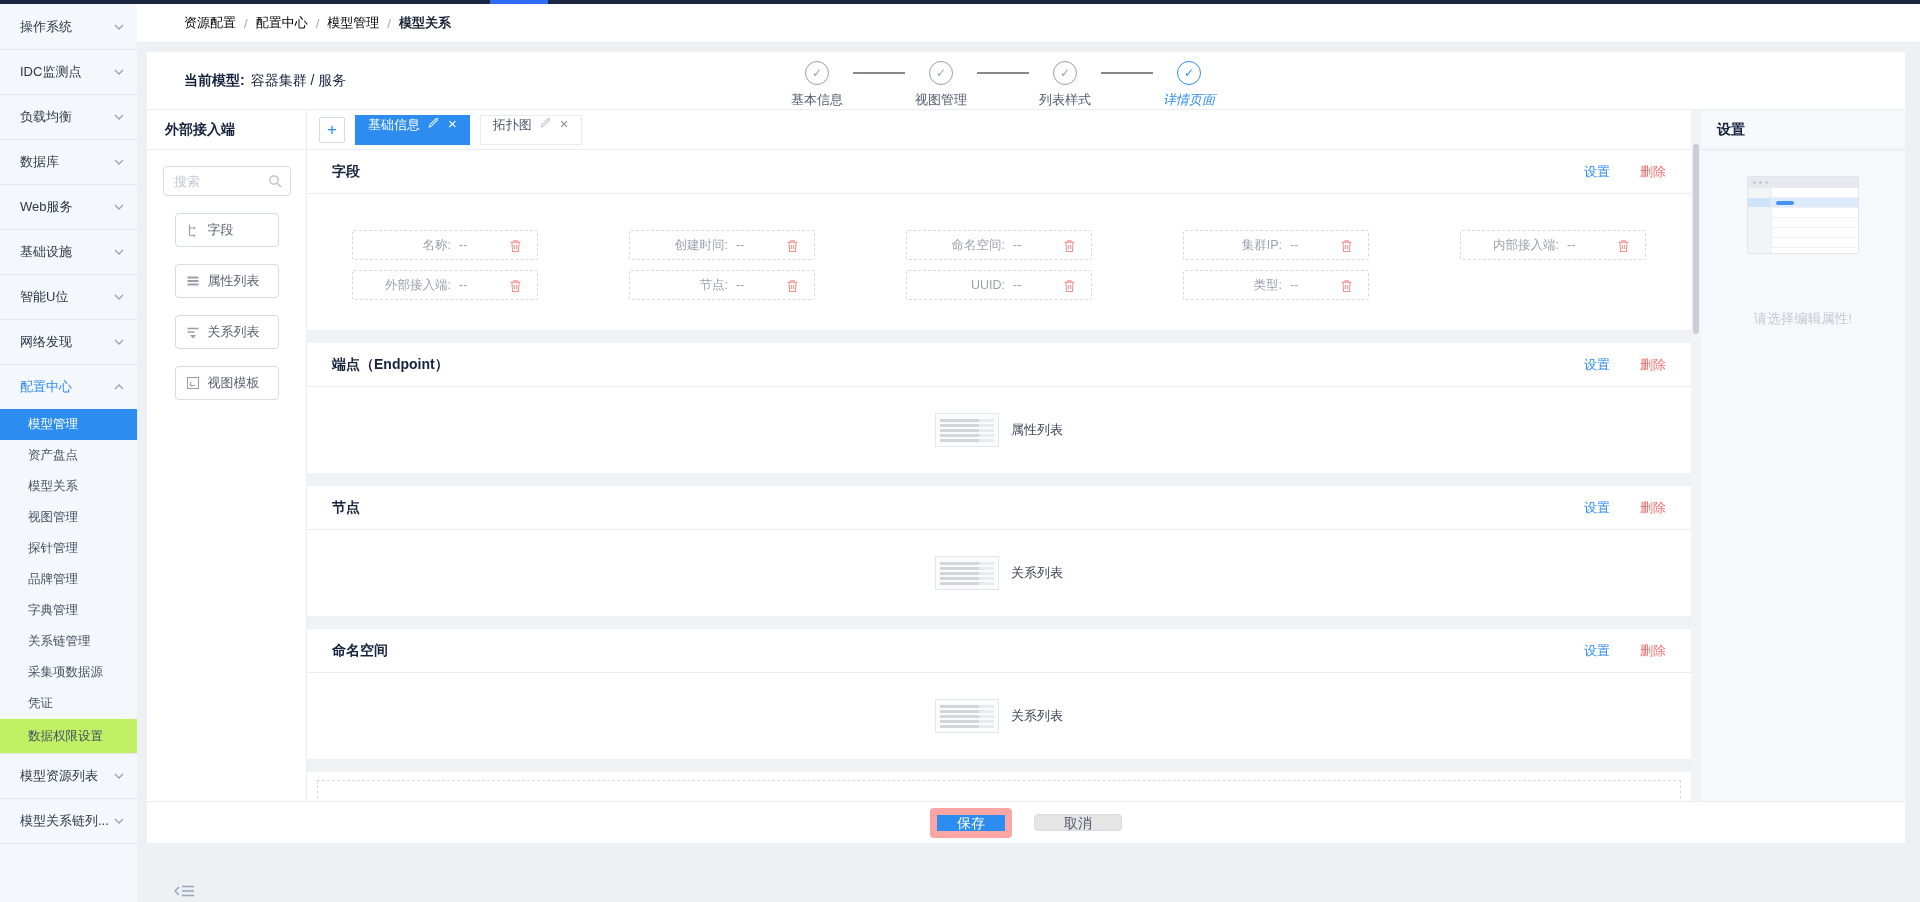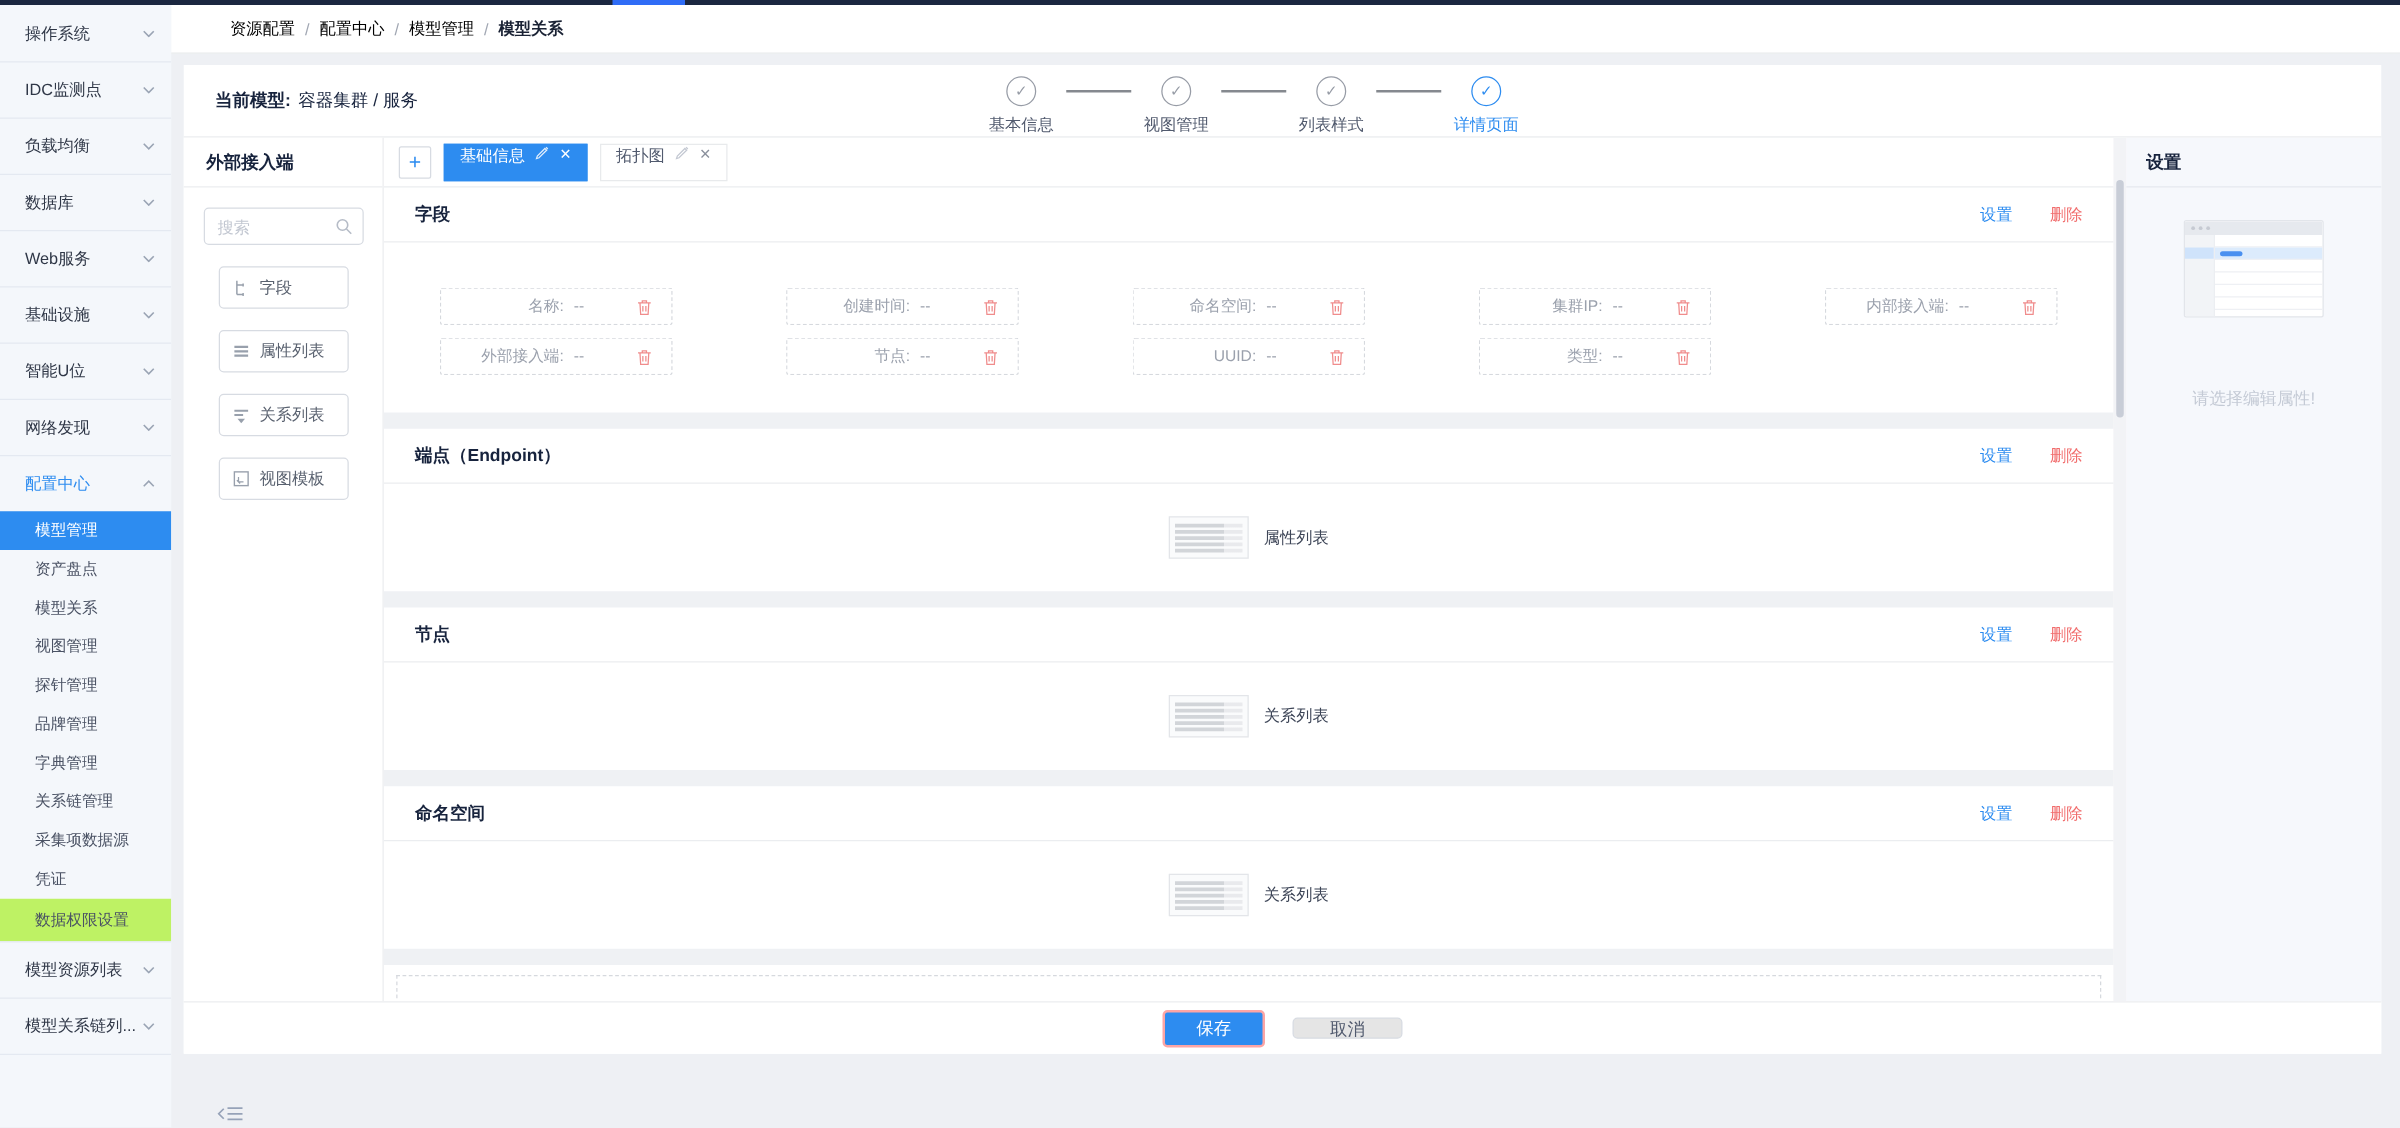--- a/index.html
+++ b/index.html
@@ -32,30 +32,30 @@
   
   .breadcrumb-bar { position:absolute; left:137px; top:4px; width:1783px; height:39px; background:#fff; border-bottom:1px solid #e8eaec; display:flex; align-items:center; padding-left:47px; font-size:13px; }
   .bc-item { color:#000000; cursor:pointer; }
   .bc-item.last { color:#1a2234; font-weight:700; }
   .bc-sep { margin:0 8px; color:#a0a6b2; }
 
   
   .main-card { position:absolute; left:147px; top:52px; width:1758px; height:791px; background:#fff; display:flex; flex-direction:column; }
 
   .model-header { height:58px; flex:0 0 58px; border-bottom:1px solid #ebedf0; position:relative; display:flex; align-items:center; padding:0 25px; }
-  .cm-label { font-size:14px; font-weight:700; color:#17233d; }
+  .cm-label { font-size:14px; font-weight:700; color:#17233d;margin-left:12px; }
   .cm-value { font-size:14px; color:#17233d; margin-left:6px; }
 
   
   .stepper { position:absolute; left:642px; top:9px; display:flex; align-items:flex-start; }
   .step { width:56px; display:flex; flex-direction:column; align-items:center; cursor:pointer; }
   .step .circle { width:24px; height:24px; border-radius:50%; border:1px solid #979ca6; color:#979ca6; display:flex; align-items:center; justify-content:center; font-size:12px; background:#fff; }
   .step .slabel { margin-top:6px; font-size:13px; color:#515a6e; white-space:nowrap; }
   .step.active .circle { border-color:#2d8cf0; color:#2d8cf0; }
-  .step.active .slabel { color:#2d8cf0; }
+  .step.active .slabel { color:#2d8cf0;font-style:italic; }
   .conn { width:52px; height:2px; background:#85898f; margin:11px 8px 0 8px; }
 
   .card-main { flex:1; display:flex; min-height:0; }
 
   
   .function-panel { width:160px; flex:0 0 160px; background:#fff; border-right:1px solid #ebedf0; display:flex; flex-direction:column; }
   .fp-header { height:40px; flex:0 0 40px; border-bottom:1px solid #ebedf0; display:flex; align-items:center; padding-left:18px; font-size:14px; font-weight:700; color:#17233d; }
   .fp-search { margin:16px 16px 0 16px; position:relative; }
   .fp-search input { width:128px; height:30px; border:1px solid #d7dbe2; border-radius:4px; padding:0 26px 0 10px; font-size:13px; color:#515a6e; outline:none; background:#fff; font-family:inherit; }
   .fp-search input::placeholder { color:#c2c7d1; }
@@ -111,21 +111,21 @@
   .tb-side { width:24px; background:#f2f4f7; border-right:1px solid #eceef2; }
   .tb-side .side-sel { height:9px; margin-top:10px; background:#cfe3fb; }
   .tb-rows { flex:1; display:flex; flex-direction:column; }
   .tb-row { height:10px; border-bottom:1px solid #eef0f4; }
   .tb-row.hl { background:#dcebfc; display:flex; align-items:center; }
   .tb-row .pill { width:18px; height:4px; background:#4a90f0; border-radius:2px; margin-left:4px; display:block; }
   .sp-empty { margin-top:56px; text-align:center; color:#c4cad5; font-size:13.5px; }
 
   
   .card-footer { height:42px; flex:0 0 42px; border-top:1px solid #ebedf0; background:#fff; display:flex; align-items:center; justify-content:center; gap:22px; }
-  .btn-save { width:82px; height:30px; background:#2d8cf0; border:2px solid #fca5a5; border-radius:4px; color:#fff; font-size:14px; cursor:pointer; font-family:inherit; }
+  .btn-save { width:82px; height:30px; background:#2d8cf0; border:7px solid #fca5a5; border-radius:4px; color:#fff; font-size:14px; cursor:pointer; font-family:inherit; }
   .btn-cancel { width:88px; height:17px; background:#e5e5e5; border:1px solid #d7dbe2; border-radius:4px; color:#515a6e; font-size:14px; cursor:pointer; font-family:inherit; }
 </style>
 </head>
 <body>
 
 <div class="topbar"></div>
 <div class="top-accent"></div>
 
 <aside class="sidebar">
     <div class="side-top">

